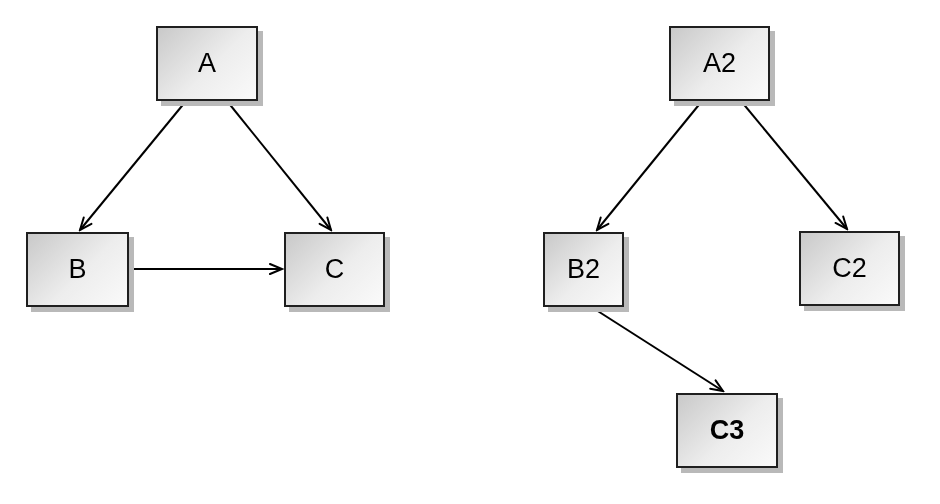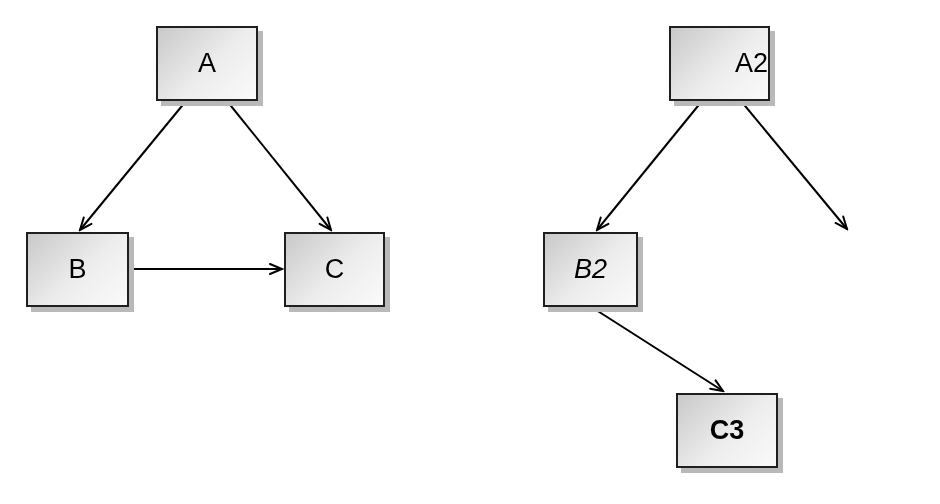--- a/index.html
+++ b/index.html
@@ -62,22 +62,25 @@
 
 <div class="node" style="left: 156px; top: 26px; width: 102px; height: 75px;">
       <span class="node-label">A</span>
     </div>
     <div class="node" style="left: 26px; top: 232px; width: 103px; height: 75px;">
       <span class="node-label">B</span>
     </div>
     <div class="node" style="left: 284px; top: 232px; width: 101px; height: 75px;">
       <span class="node-label">C</span>
     </div>
-    <div class="node" style="left: 669px; top: 26px; width: 101px; height: 75px; justify-content: flex-end;">
+    <div class="node" style="left: 669px; top: 26px; width: 101px; height: 75px;">
       <span class="node-label">A2</span>
     </div>
-    <div class="node" style="left: 543px; top: 232px; width: 95px; height: 75px; font-style: italic;">
+    <div class="node" style="left: 543px; top: 232px; width: 81px; height: 75px;">
       <span class="node-label">B2</span>
+    </div>
+    <div class="node" style="left: 799px; top: 231px; width: 101px; height: 75px;">
+      <span class="node-label">C2</span>
     </div>
     <div class="node" style="left: 676px; top: 393px; width: 102px; height: 75px; font-weight: bold;">
       <span class="node-label">C3</span>
     </div>
   </div>
 
 </body></html>

